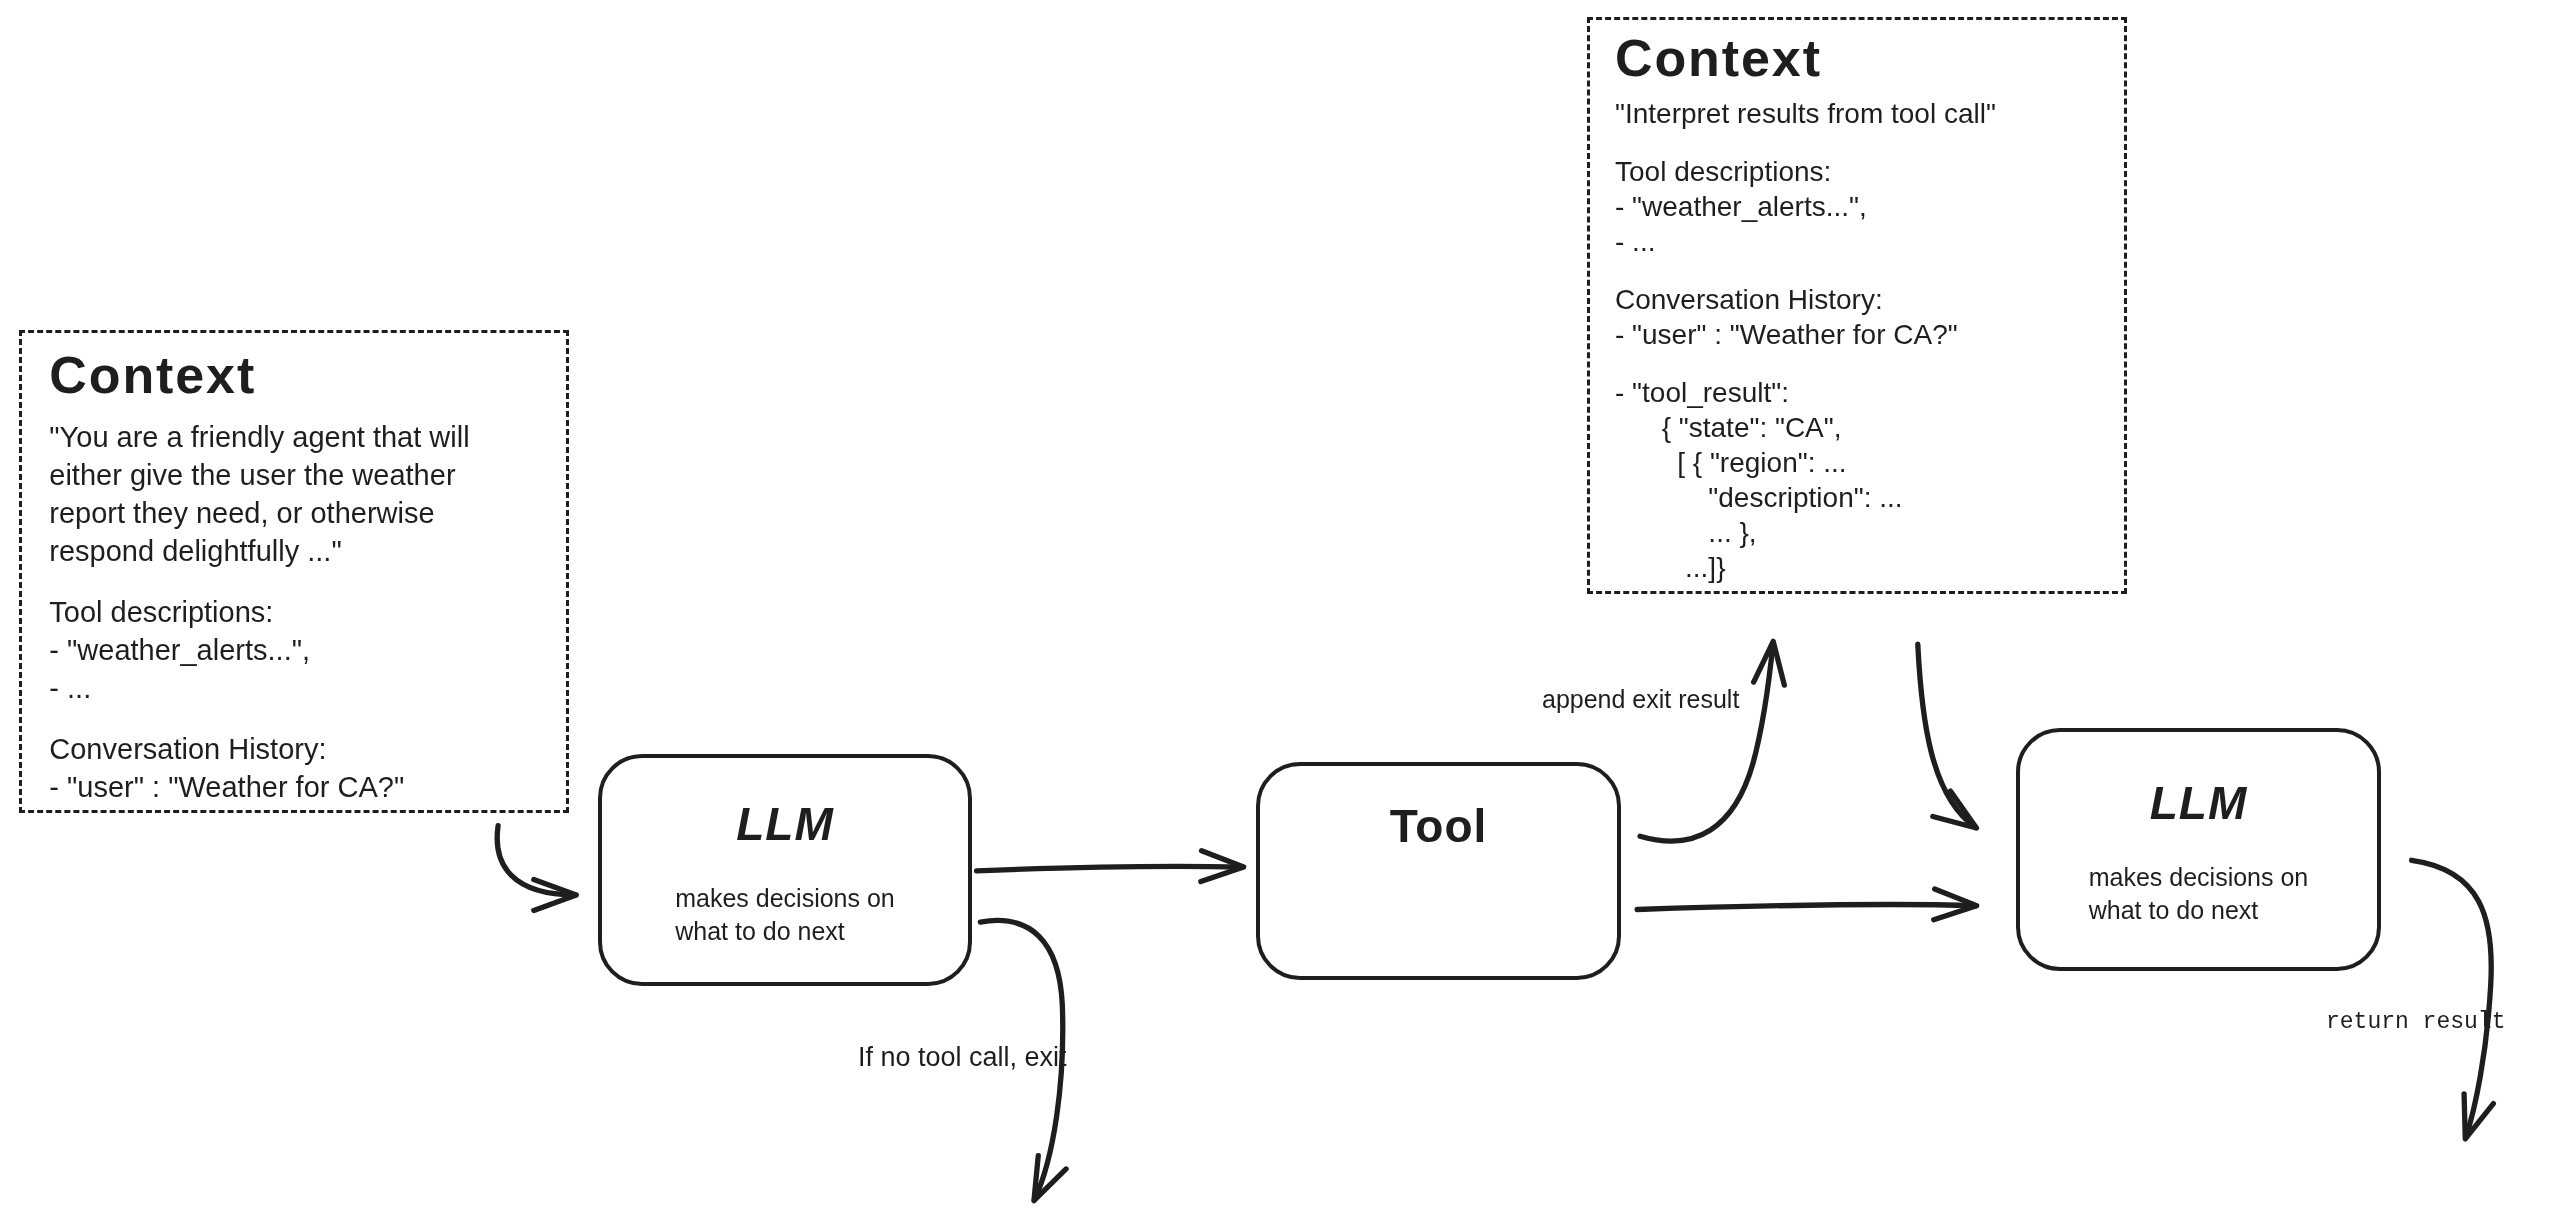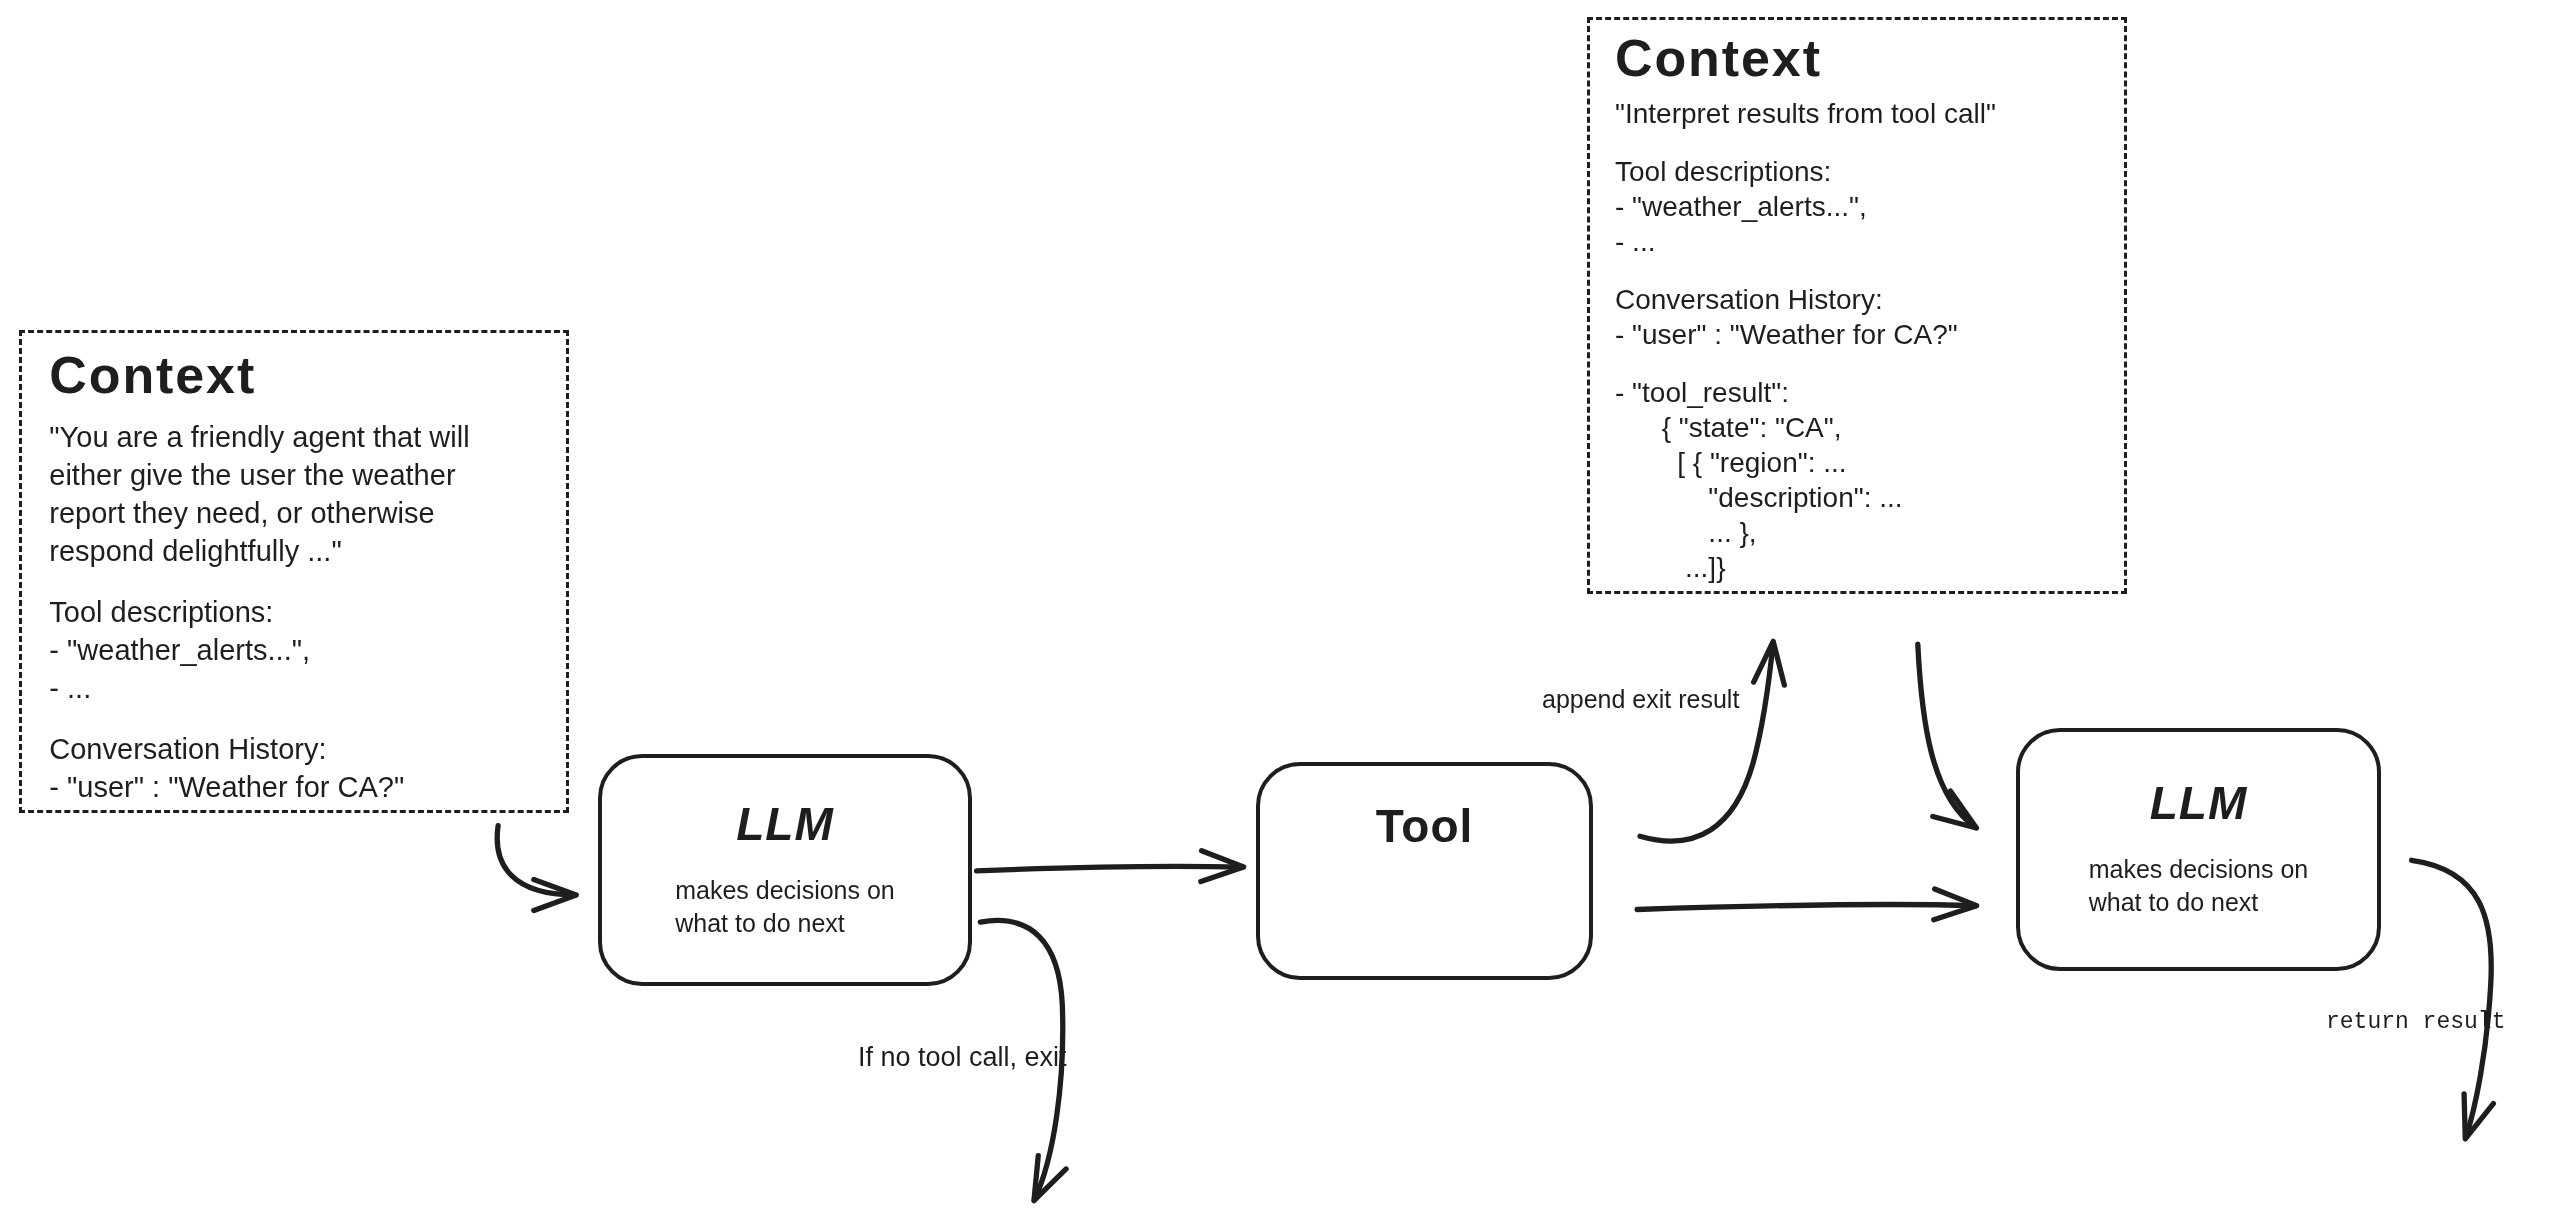--- a/index.html
+++ b/index.html
@@ -45,23 +45,24 @@
 
   
   .node {
     position: absolute;
     border: 4.8px solid var(--ink);
     border-radius: 44px;
     background: var(--bg);
     display: flex;
     flex-direction: column;
     align-items: center;
+    gap: 8px;
   }
   #llm1 { left: 598px;  top: 754px; width: 374px; height: 232px; padding-top: 39px; }
-  #tool { left: 1256px; top: 762px; width: 337px; height: 218px; padding-top: 33px; }
+  #tool { left: 1256px; top: 762px; width: 365px; height: 218px; padding-top: 33px; }
   #llm2 { left: 2016px; top: 728px; width: 365px; height: 243px; padding-top: 44px; }
   .node-title { margin: 0; font-size: 46px; font-weight: 700; letter-spacing: 1px; }
   .node-title.llm { font-style: italic; }
   .node-desc {
     margin: 23px 0 0;
     font-size: 25px;
     line-height: 33px;
     white-space: pre;
     text-align: left;
   }

